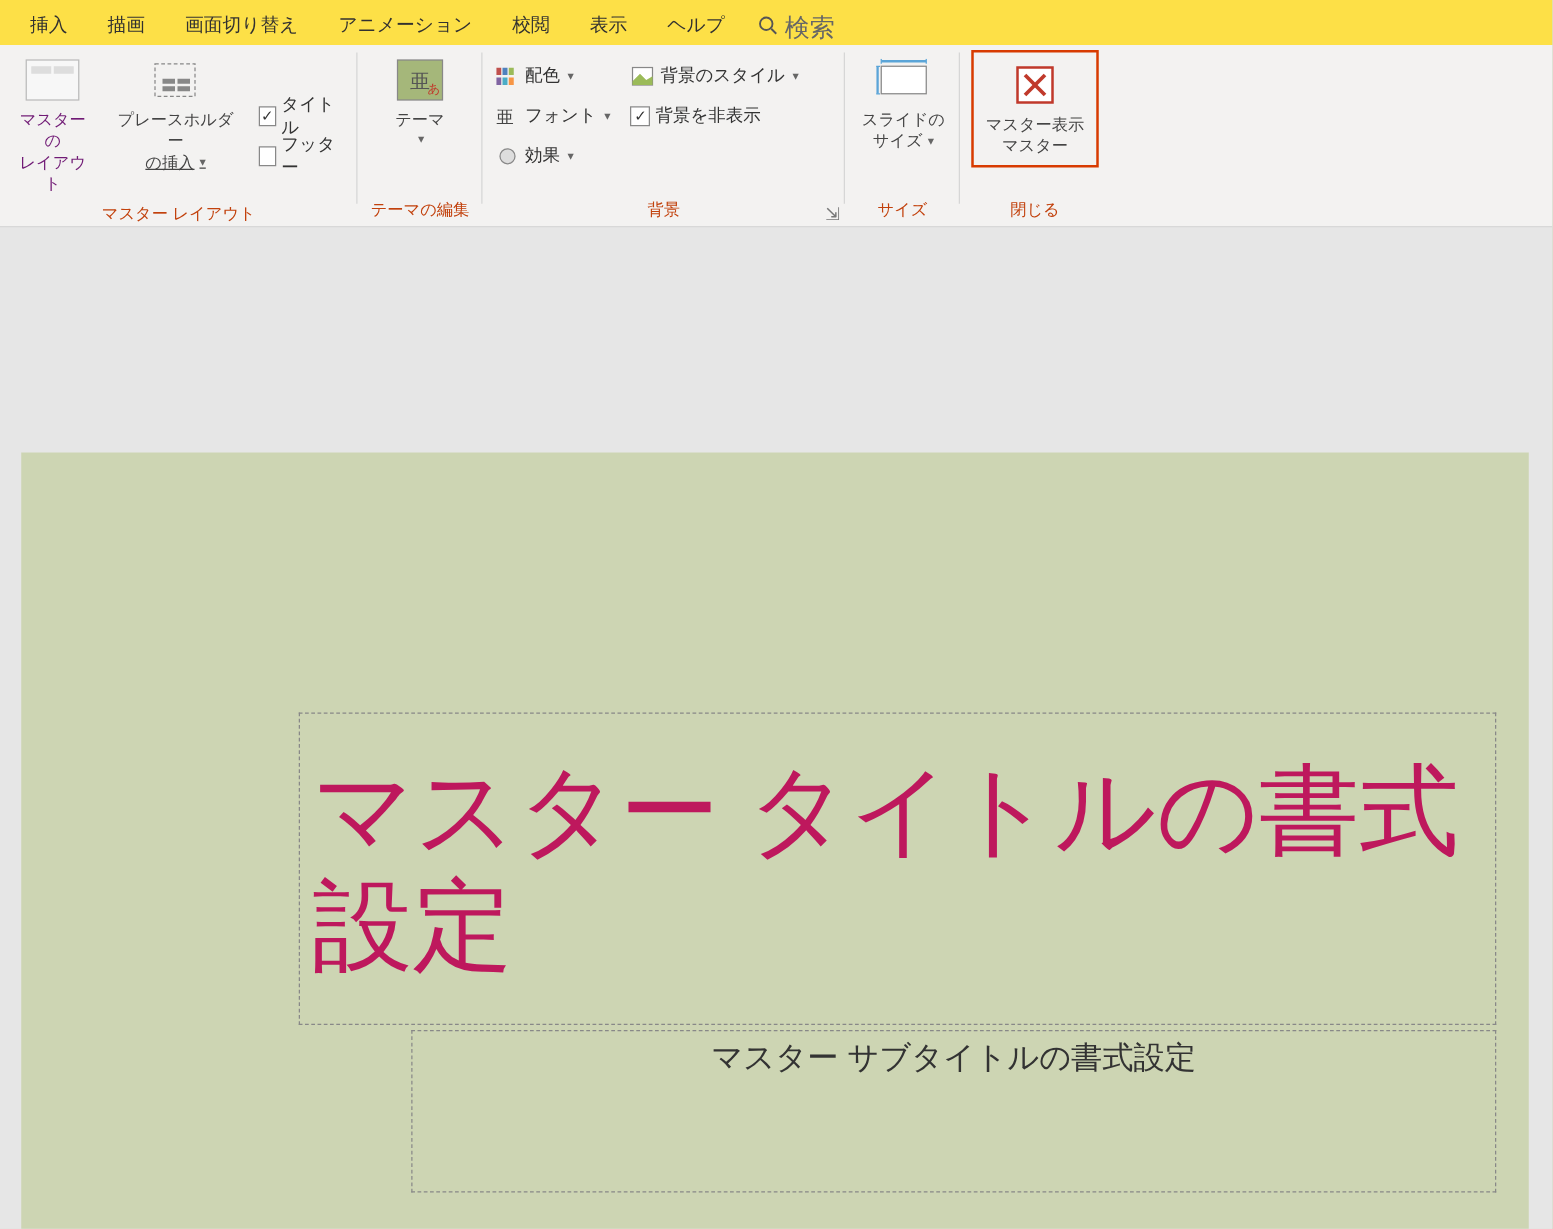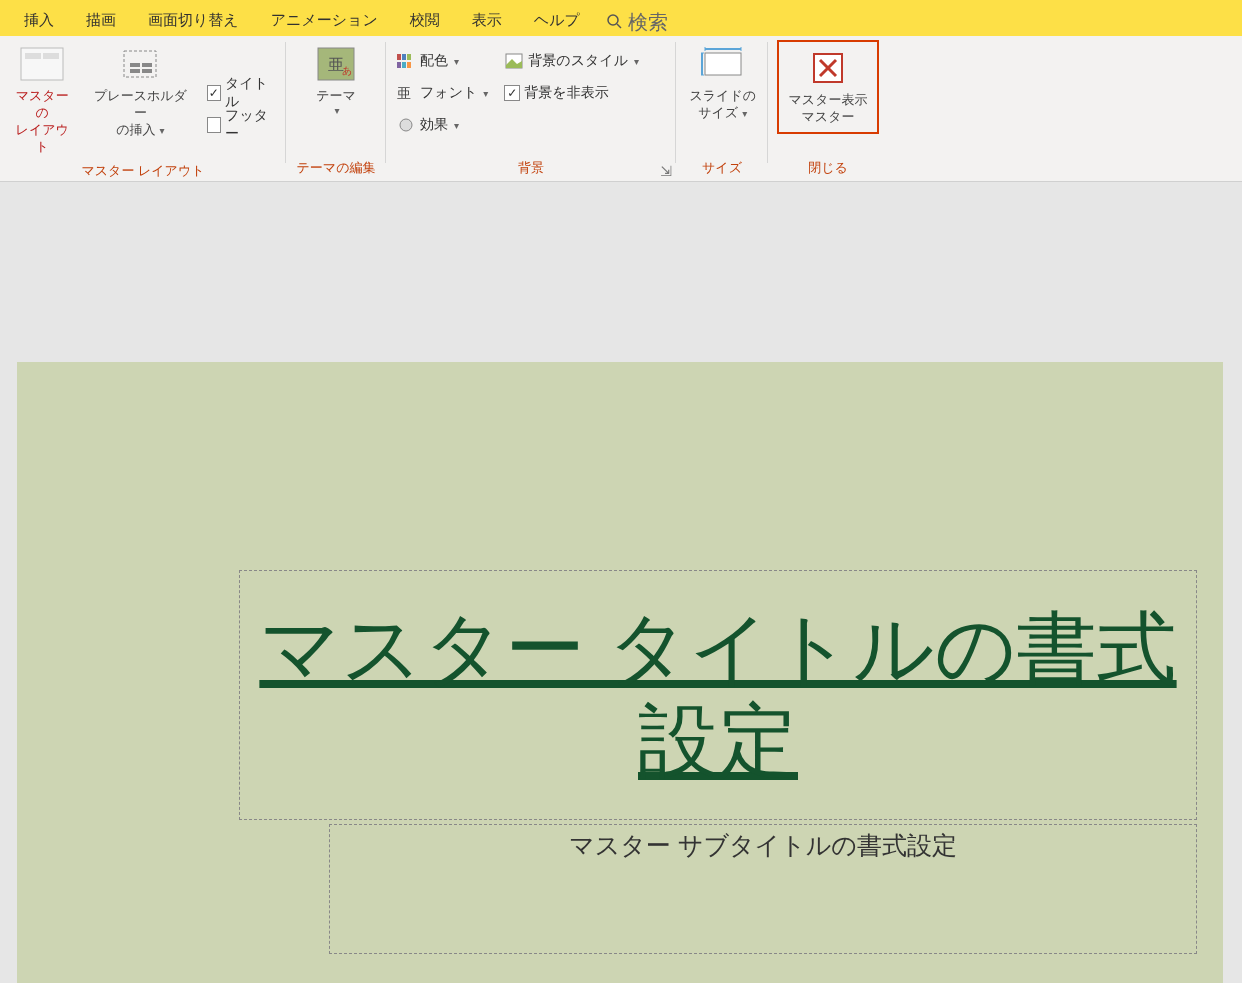--- a/index.html
+++ b/index.html
@@ -56,21 +56,21 @@
       flex-direction: column;
       align-items: center;
       justify-content: flex-start;
       padding: 4px 6px;
       min-width: 60px;
       font-size: 13px;
       color: #444;
       cursor: pointer;
       text-align: center;
     }
-    .big-btn.disabled { color: #b91c1c; }
+    .big-btn.disabled { color: #701a75; }
     .big-icon { width: 44px; height: 40px; display: flex; align-items: center; justify-content: center; margin-bottom: 4px; }
     .big-btn .line { line-height: 1.3; }
     .small-row { display: flex; align-items: center; gap: 4px; font-size: 14px; color: #333; cursor: pointer; height: 30px; padding: 0 4px; }
     .small-icon { width: 20px; height: 20px; display: flex; align-items: center; justify-content: center; }
     .chevron { font-size: 10px; color: #666; margin-left: 2px; }
     .checkbox-box {
       width: 16px; height: 16px; border: 1px solid #888; background: #fff;
       display: flex; align-items: center; justify-content: center; font-size: 12px;
     }
     .vstack { display: flex; flex-direction: column; justify-content: flex-end; gap: 2px; height: 100px; }
@@ -95,28 +95,27 @@
     .title-box {
       position: absolute;
       left: 222px;
       top: 208px;
       width: 958px;
       height: 250px;
       border: 1px dashed #888;
       display: flex;
       align-items: center;
       justify-content: center;
-      color: #14532d;
+      color: #be185d;
       font-size: 80px;
       font-weight: 300;
-      text-align: center;
+      text-align: left;
       line-height: 1.15;
       padding: 10px;
       font-family: "Yu Gothic Light", "Meiryo", sans-serif;
-      text-decoration: underline;
     }
     .subtitle-box {
       position: absolute;
       left: 312px;
       top: 462px;
       width: 868px;
       height: 130px;
       border: 1px dashed #888;
       display: flex;
       align-items: flex-start;
@@ -169,21 +168,21 @@
         <div class="big-icon">
           <svg width="44" height="34" viewBox="0 0 44 34">
               <rect x="6" y="4" width="32" height="26" fill="none" stroke="#888" stroke-dasharray="3 2"></rect>
               <rect x="12" y="16" width="10" height="4" fill="#888"></rect>
               <rect x="12" y="22" width="10" height="4" fill="#888"></rect>
               <rect x="24" y="16" width="10" height="4" fill="#888"></rect>
               <rect x="24" y="22" width="10" height="4" fill="#888"></rect>
             </svg>
         </div>
         <span class="line">プレースホルダー</span>
-        <span class="line" style="display:flex;align-items:center;justify-content:flex-end;gap:2px;">
+        <span class="line" style="display:flex;align-items:center;justify-content:flex-end;gap:2px;text-decoration:underline;">
           <span>の挿入</span>
           <span class="chevron">▾</span>
         </span>
       </div>
       <div class="vstack">
         <div class="small-row">
           <span class="checkbox-box">✓</span>
           <span>タイトル</span>
         </div>
         <div class="small-row">

